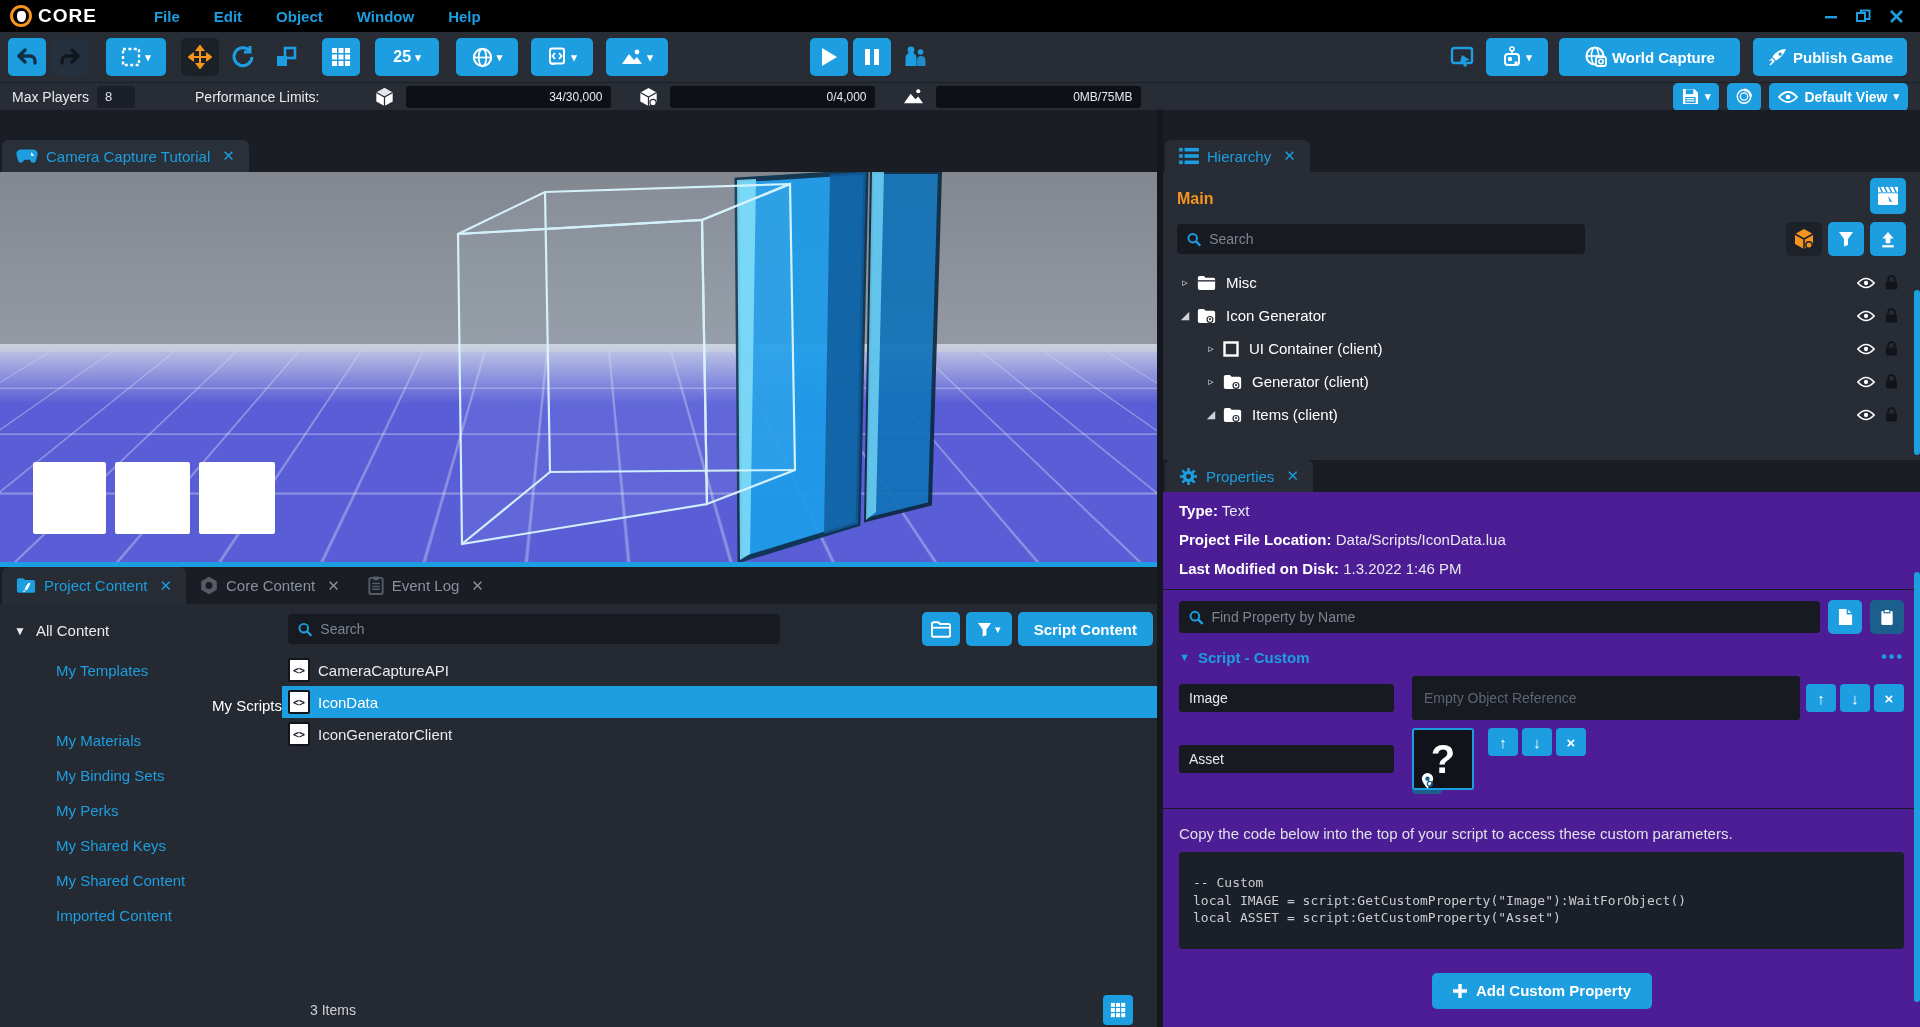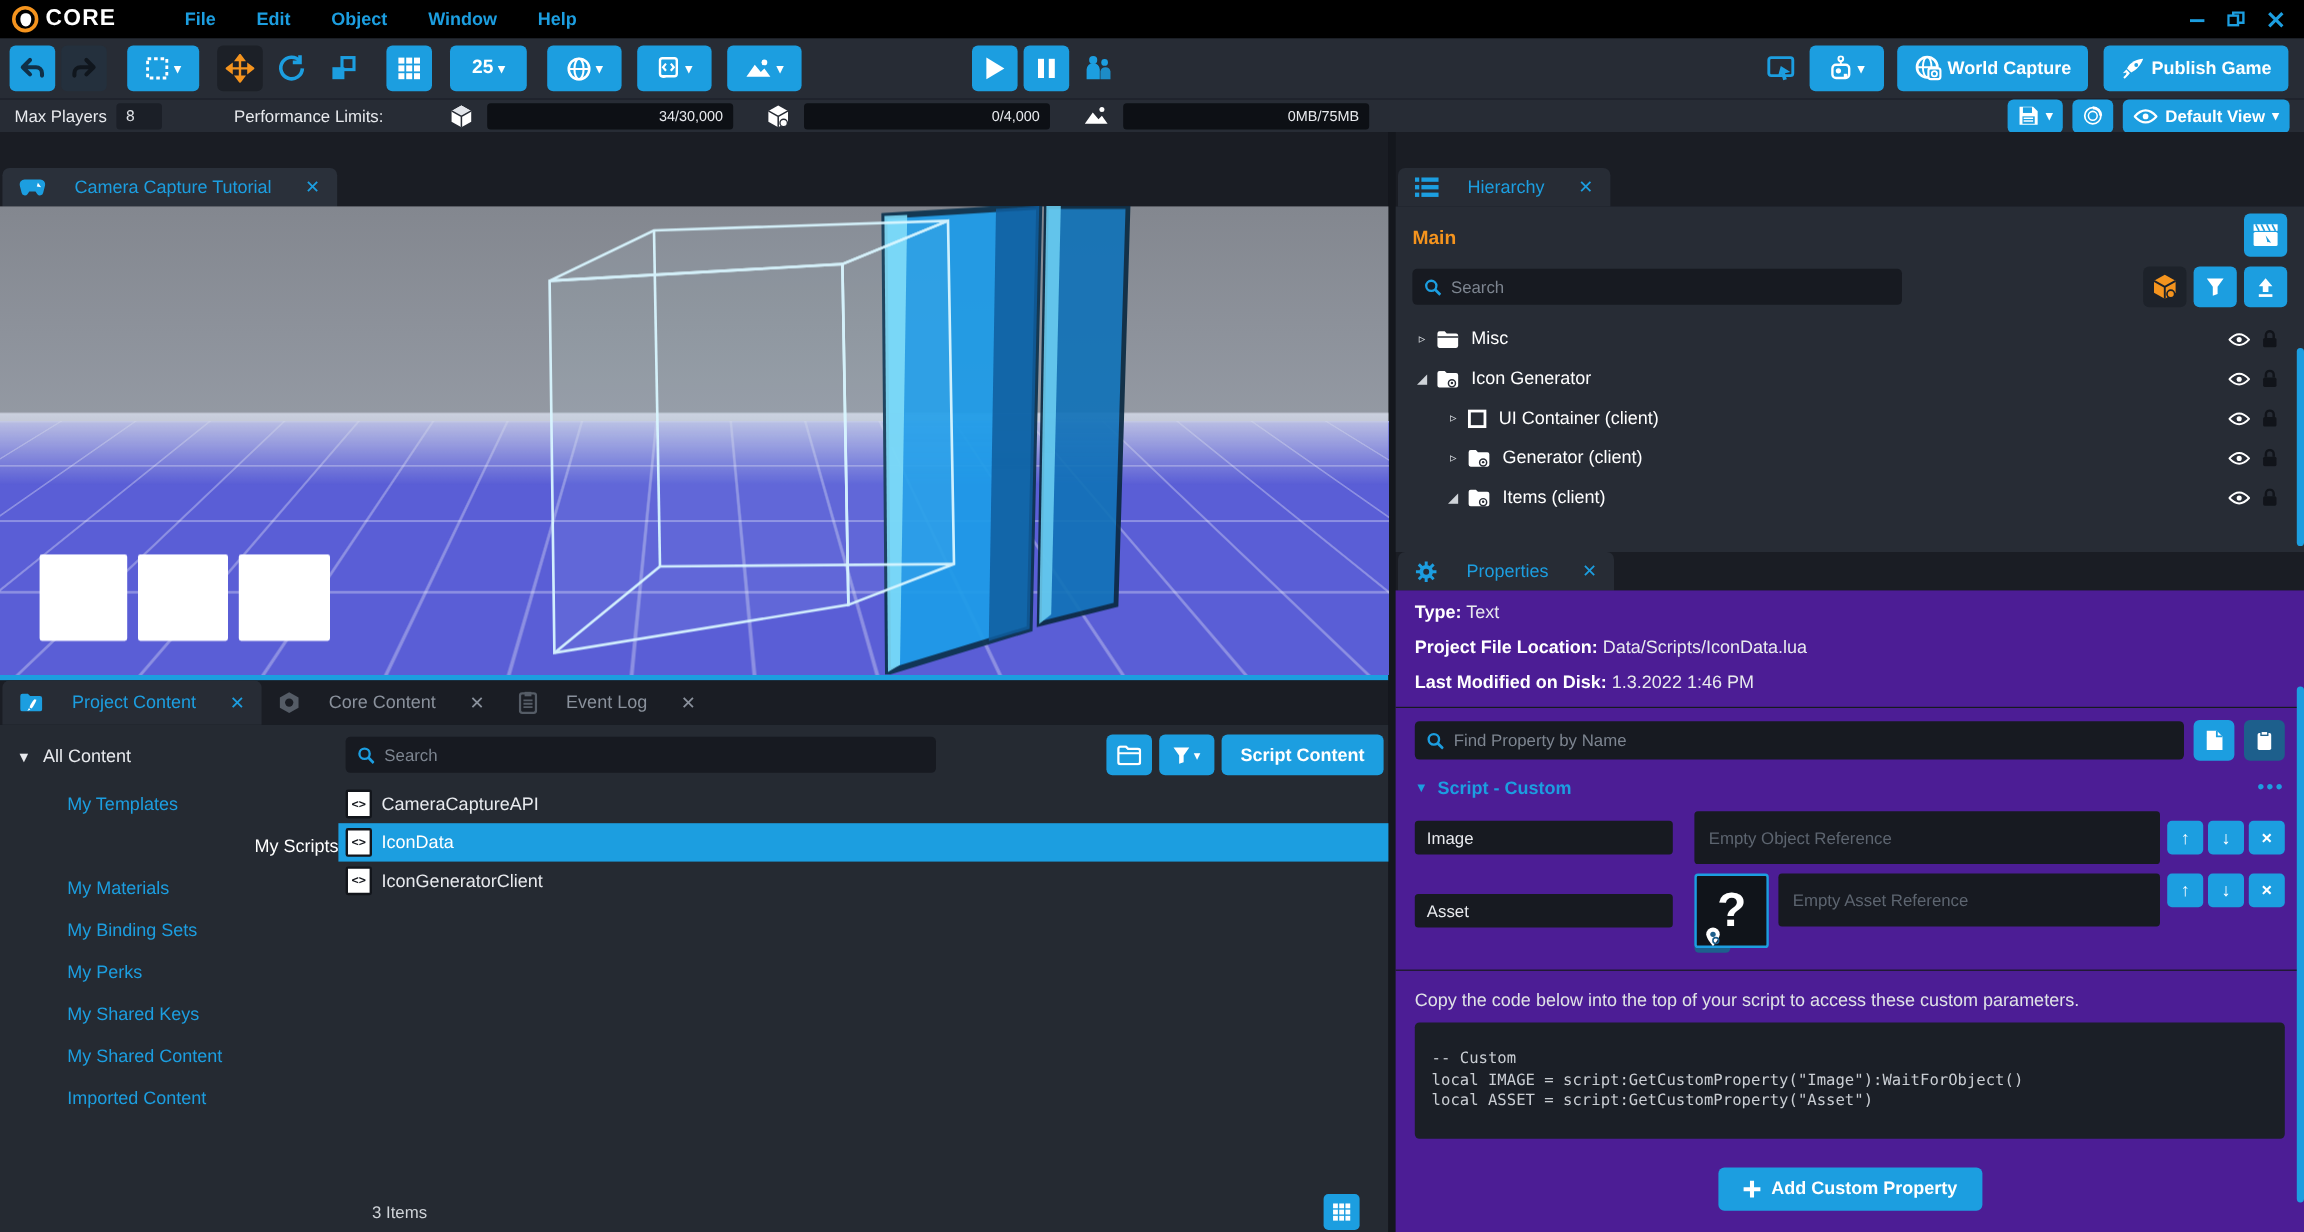--- a/index.html
+++ b/index.html
@@ -48,21 +48,21 @@
 
   
   .main { position:absolute; top:110px; left:0; right:0; bottom:0; display:flex; }
   .left-col { width:1157px; display:flex; flex-direction:column; }
   .col-gap { width:6px; background:#14171d; }
   .right-col { flex:1; display:flex; flex-direction:column; }
 
   
   .tabstrip { height:62px; background:#1a1d24; display:flex; align-items:flex-end; padding-left:2px; }
   .tabstrip.short { height:32px; }
-  .tab { height:32px; display:flex; align-items:center; gap:24px; padding:0 14px; font-size:15px;
+  .tab { height:32px; display:flex; align-items:center; gap:8px; padding:0 14px; font-size:15px;
     border-radius:6px 6px 0 0; color:#8a919c; }
   .tab.active { background:#272c35; color:#1c9ee0; }
   .tab .x { font-size:15px; color:#1c9ee0; margin-left:4px; }
   .tab.inactive .x { color:#8a919c; }
 
   
   .viewport { position:relative; height:390px; overflow:hidden;
     background:linear-gradient(#83878f, #969ca6 52%, #9aa0ab 60%); }
   .floor { position:absolute; top:46%; left:-60%; width:220%; height:170%;
     background-color:#5a5ed6;
@@ -315,21 +315,21 @@
         <svg width="20" height="22" viewBox="0 0 20 22">
             <circle cx="10" cy="3" r="2" fill="none" stroke="#fff" stroke-width="1.6"></circle>
             <path d="M10 5 V8" stroke="#fff" stroke-width="1.6"></path>
             <rect x="3" y="8" width="14" height="11" rx="3" fill="none" stroke="#fff" stroke-width="2"></rect>
             <circle cx="8" cy="13" r="2.2" fill="#fff"></circle>
             <rect x="12.5" y="15.5" width="3" height="3" fill="#fff"></rect>
           </svg>
         <span class="caret">▾</span>
       </div>
       <div style="width:6px"></div>
-      <div class="tbtn blue" style="padding:0 14px">
+      <div class="tbtn blue" style="padding:0 25px">
         <svg width="24" height="24" viewBox="0 0 24 24">
             <circle cx="11" cy="11" r="8.5" fill="none" stroke="#fff" stroke-width="2.2"></circle>
             <ellipse cx="11" cy="11" rx="3.6" ry="8.5" fill="none" stroke="#fff" stroke-width="1.6"></ellipse>
             <path d="M2.5 11 H19.5" stroke="#fff" stroke-width="1.6"></path>
             <rect x="12" y="12" width="10" height="9" rx="2" fill="#1c9ee0" stroke="#fff" stroke-width="1.8"></rect>
             <circle cx="17" cy="16.5" r="2.2" fill="none" stroke="#fff" stroke-width="1.5"></circle>
           </svg>
         <span class="label">World Capture</span>
       </div>
       <div style="width:8px"></div>
@@ -781,21 +781,20 @@
           </div>
         </div>
 
         <div class="cp-row">
           <div class="cp-name">Asset</div>
           <div class="asset-wrap">
             <div class="asset-thumb-col">
               <div class="asset-thumb">?</div>
             </div>
             <div class="asset-right">
-              <div class="cp-ref">Empty Asset Reference</div>
               <div class="cp-btns">
                 <div class="b">↑</div>
                 <div class="b">↓</div>
                 <div class="b">×</div>
               </div>
             </div>
           </div>
         </div>
         <div class="pin-btn" style="margin-left:233px">
           <svg width="15" height="17" viewBox="0 0 16 18">

